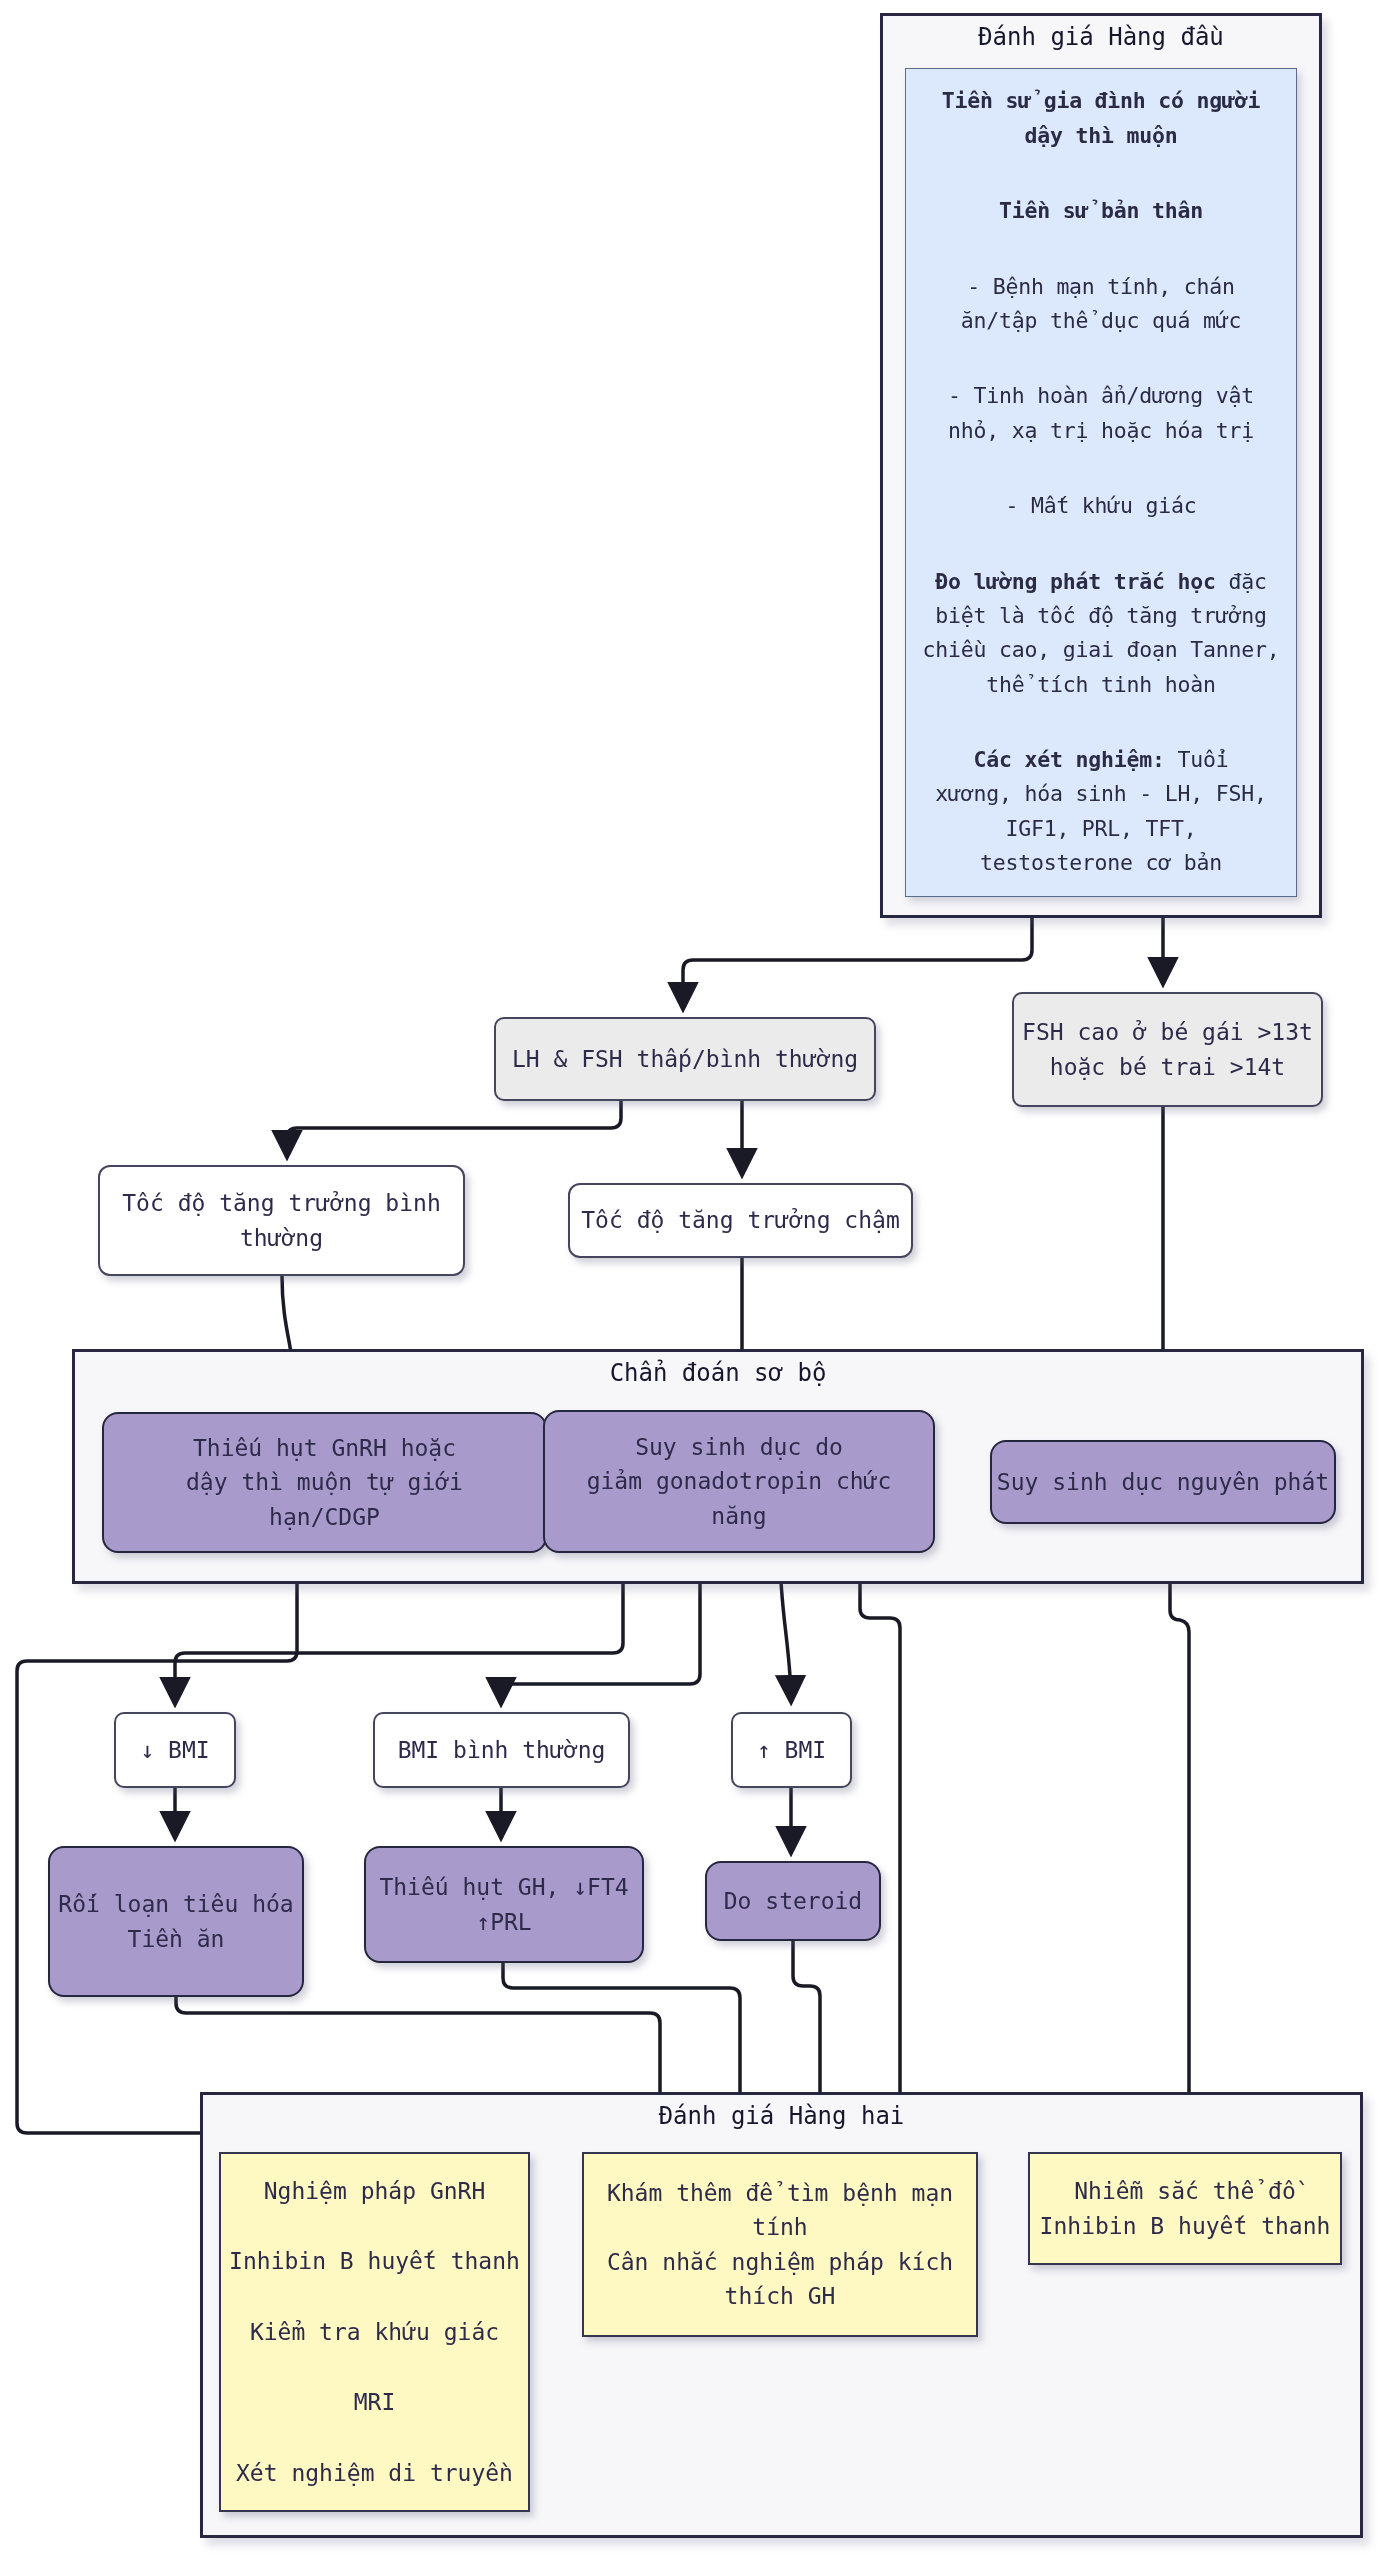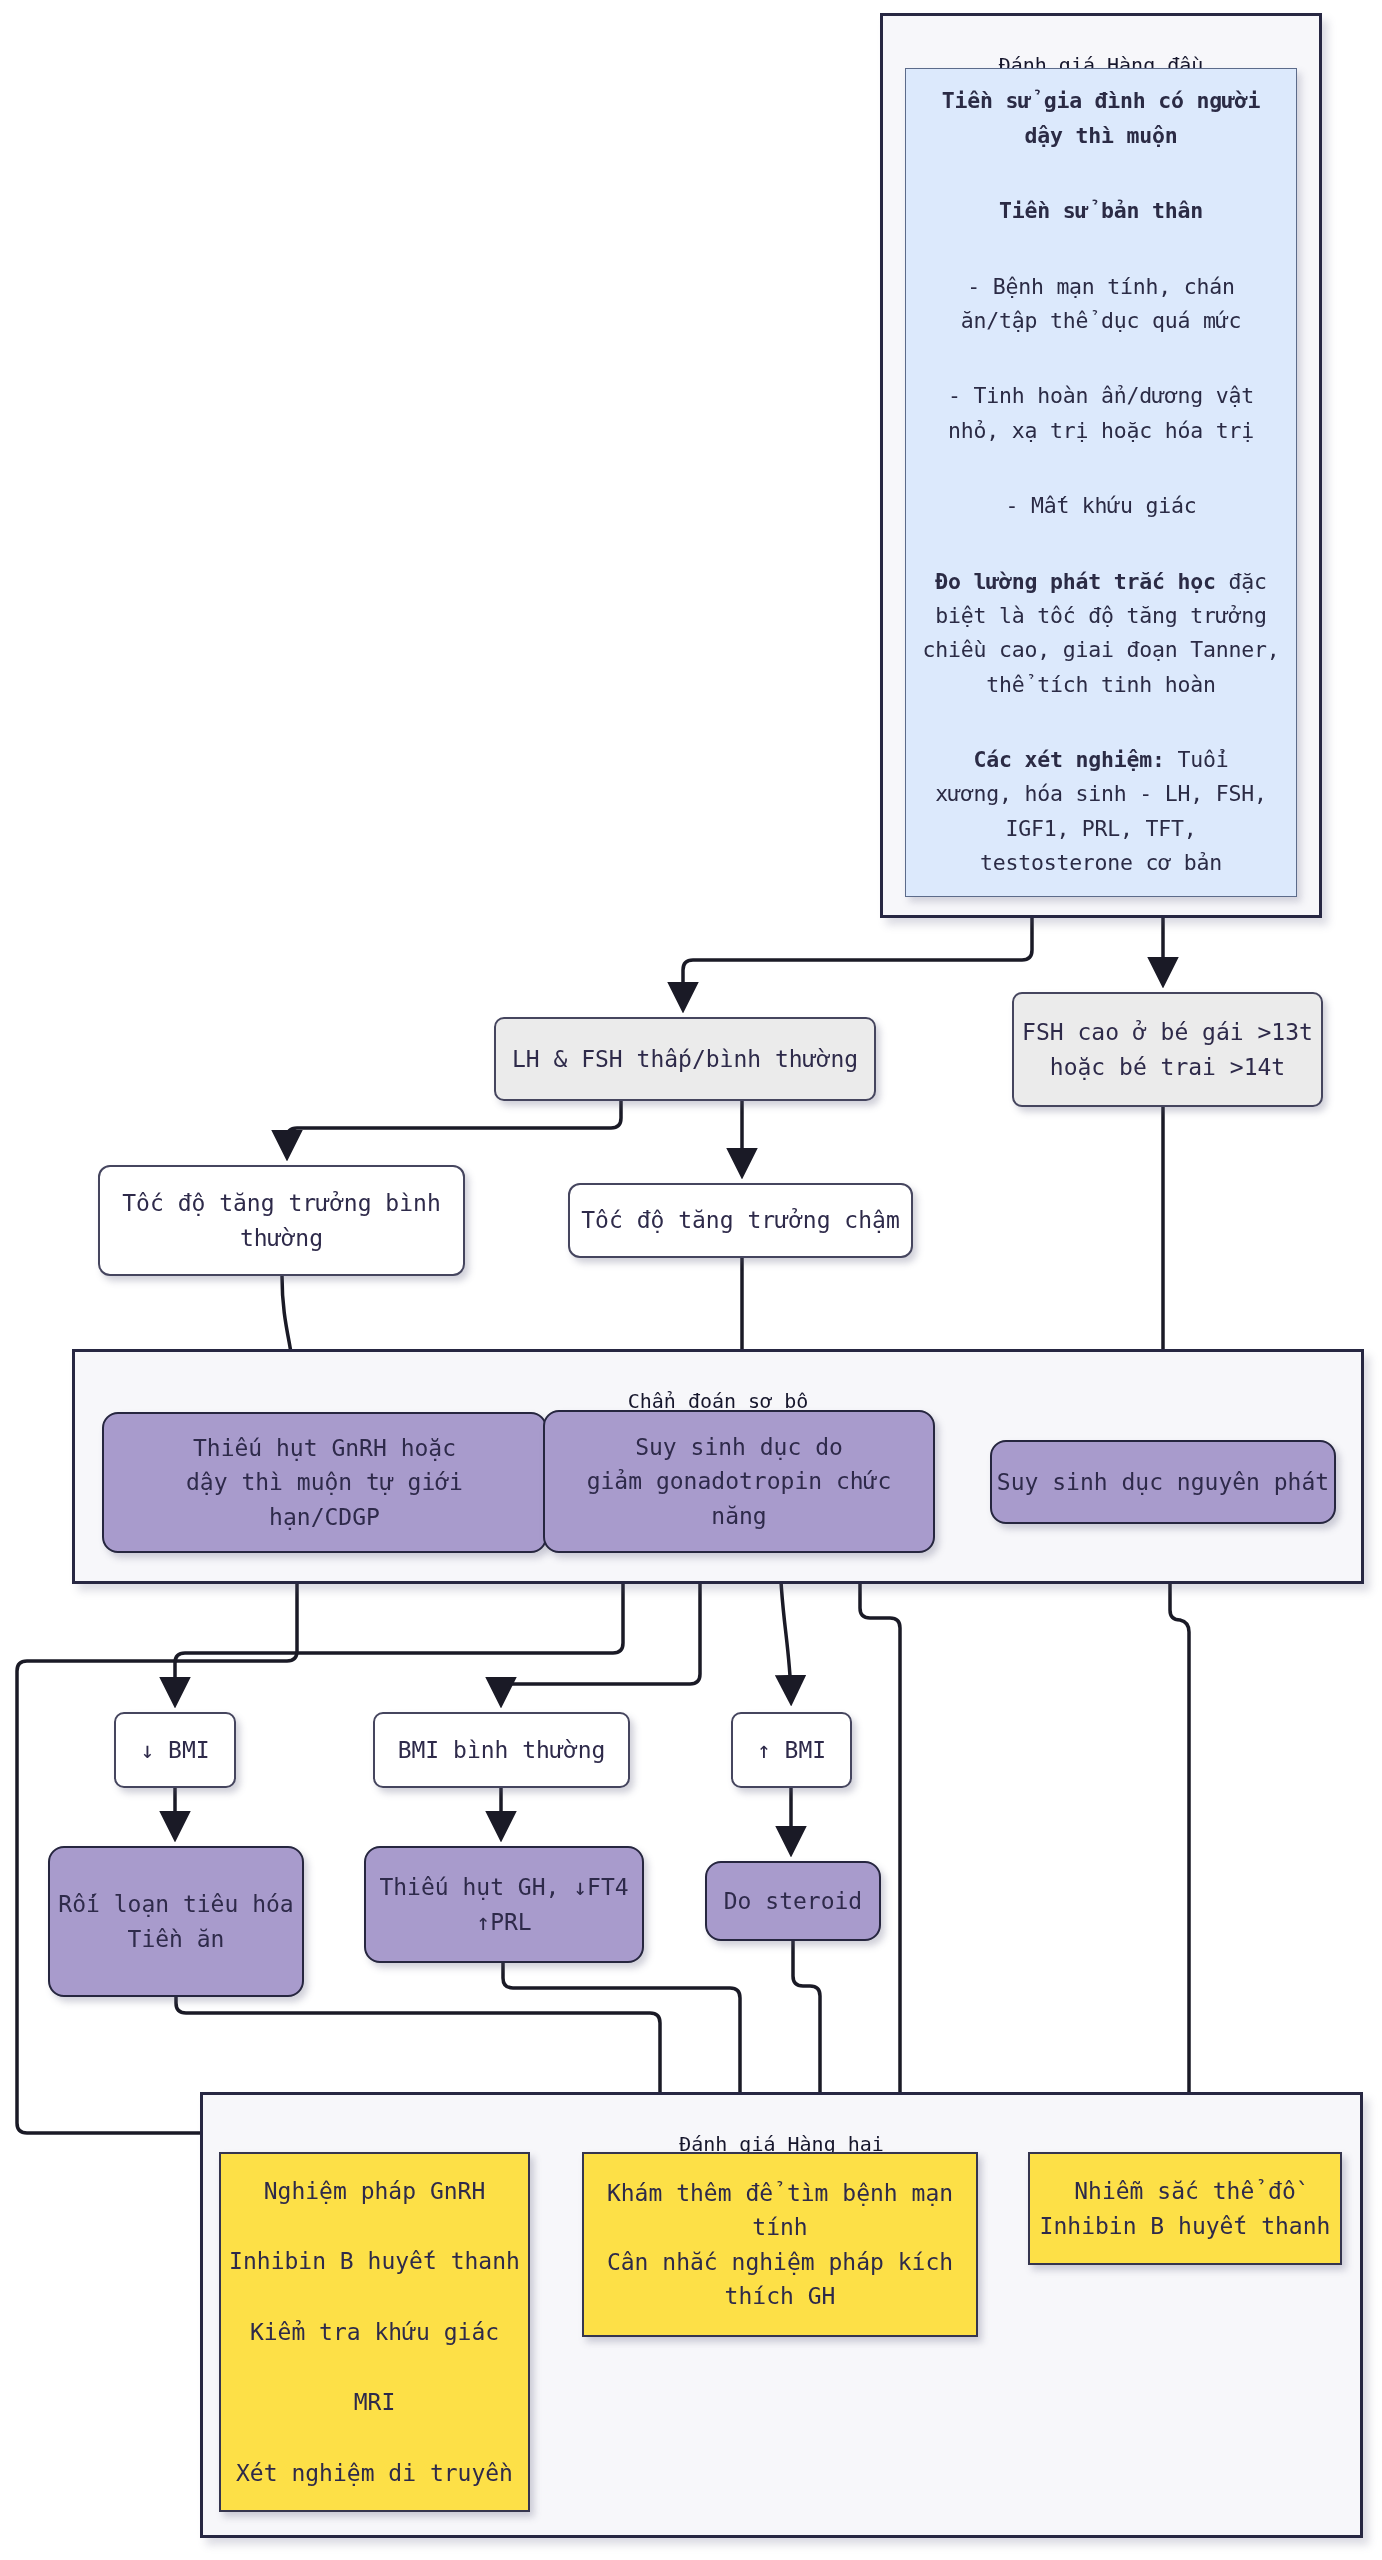--- a/index.html
+++ b/index.html
@@ -7,33 +7,33 @@
     width:1382px;height:2560px;position:relative;background:#ffffff;
     font-family:"DejaVu Sans Mono","Liberation Mono",monospace;
     color:#2b2b45;overflow:hidden;
   }
   .container{
     position:absolute;box-sizing:border-box;background:#f7f7fa;
     border:3px solid #272742;box-shadow:6px 7px 8px rgba(100,100,130,.22);
   }
   .ctitle{
     position:absolute;top:7px;left:0;right:0;text-align:center;
-    font-size:20px;color:#16162c;margin-top:30px;
+    font-size:24px;color:#16162c;
   }
   .node{
     position:absolute;box-sizing:border-box;display:flex;flex-direction:column;
     align-items:center;justify-content:center;text-align:center;
     font-size:23px;line-height:1.5;color:#2e2a4a;
     box-shadow:4px 5px 7px rgba(100,100,130,.30);
   }
   .node .ln{white-space:nowrap;}
   .gray{background:#ebebeb;border:2px solid #45455e;border-radius:10px;}
   .white{background:#ffffff;border:2px solid #45455e;border-radius:12px;}
   .purple{background:#a89bcc;border:2.5px solid #26263f;border-radius:16px;}
-  .yellow{background:#fde047;border:2px solid #35354e;border-radius:0;}
+  .yellow{background:#fef9c3;border:2px solid #35354e;border-radius:0;}
   .bluebox{
     position:absolute;box-sizing:border-box;background:#dce9fc;
     border:1.5px solid #5c6b8a;box-shadow:4px 5px 7px rgba(100,100,130,.25);
     display:flex;flex-direction:column;justify-content:center;align-items:center;
     font-size:21.5px;line-height:1.6;letter-spacing:-0.2px;padding:20px 12px;
   }
   .bluebox .bl{white-space:nowrap;}
   .bluebox .gap{margin-top:41px;}
   .spread .ln{margin:18px 0;}
   #edges{position:absolute;left:0;top:0;pointer-events:none;}

